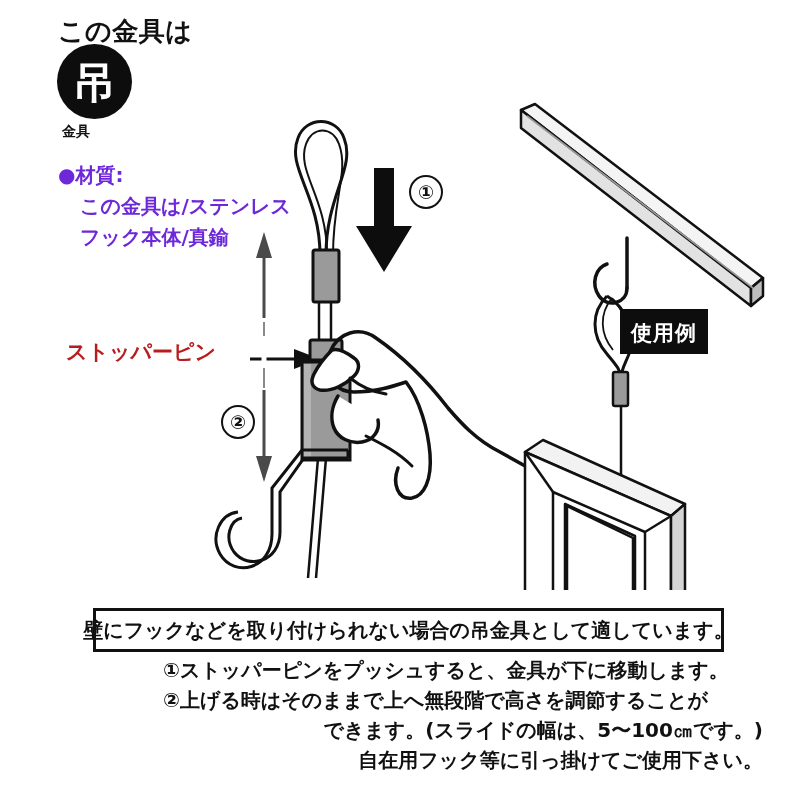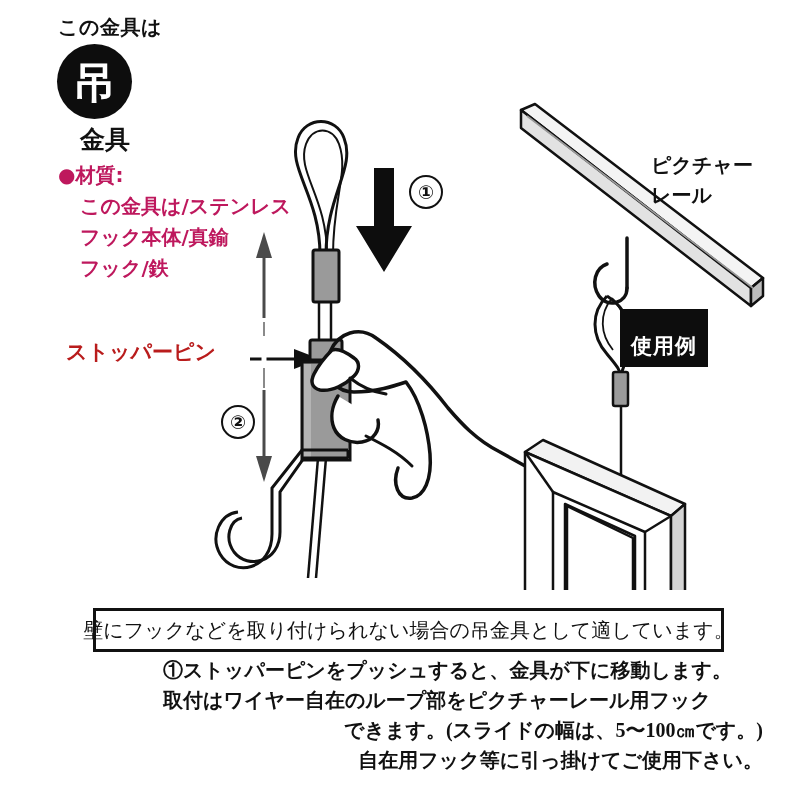--- a/index.html
+++ b/index.html
@@ -16,21 +16,21 @@
     height: 800px;
     background: #ffffff;
     overflow: hidden;
   }
   .abs { position: absolute; }
 
   
   #heading-text {
     left: 58px;
     top: 14px;
-    font-size: 20px;
+    font-size: 26px;
     font-weight: 700;
     color: #111;
     letter-spacing: 0.5px;
     white-space: nowrap;
   }
   #badge-circle {
     left: 57px;
     top: 44px;
     width: 75px;
     height: 75px;
@@ -43,34 +43,33 @@
   #badge-kanji {
     color: #ffffff;
     font-size: 44px;
     font-weight: 700;
     line-height: 1;
     margin-top: 1px;
   }
   #badge-sub {
     left: 62px;
     top: 123px;
-    font-size: 25px;
-    font-weight: 700;
-    color: #111;
-    white-space: nowrap;
-    margin-left: 18px;
+    font-size: 14px;
+    font-weight: 700;
+    color: #111;
+    white-space: nowrap;
   }
 
   
   #material-block {
     left: 58px;
     top: 160px;
     font-size: 20px;
     font-weight: 700;
-    color: #be185d;
+    color: #6d28d9;
     line-height: 31px;
   }
   #material-block .mat-head { white-space: nowrap; }
   #material-block .mat-line {
     white-space: nowrap;
     padding-left: 22px;
   }
 
   
   #stopper-label {
@@ -90,21 +89,21 @@
     font-weight: 700;
     color: #111;
     line-height: 30px;
     white-space: nowrap;
   }
 
   
   #usage-tag {
     left: 620px;
     top: 309px;
-    padding: 23px 11px 7px 11px;
+    padding: 10px 11px 7px 11px;
     background: #0d0d0d;
     color: #ffffff;
     font-size: 21px;
     font-weight: 700;
     letter-spacing: 1px;
     white-space: nowrap;
   }
 
   
   .step-circle {
@@ -130,36 +129,36 @@
     width: 625px;
     height: 38px;
     border: 3px solid #111;
     background: #ffffff;
     display: flex;
     align-items: center;
     justify-content: center;
   }
   #caption-text {
     font-size: 20px;
-    font-weight: 400;
+    font-weight: 700;
     color: #111;
     white-space: nowrap;
   }
 
   
   #instructions {
     left: 163px;
     top: 655px;
     width: 600px;
     font-size: 20px;
     font-weight: 700;
     color: #111;
     line-height: 30px;
   }
-  #instructions .ins-line { white-space: nowrap; font-family: Liberation Serif, serif; }
+  #instructions .ins-line { white-space: nowrap; }
   #instructions .ins-indent { padding-left: 22px; text-align: right; }
 
   svg { display: block; }
 </style>
 </head>
 <body>
 
 <div id="page">
 
   <div class="abs" id="heading-text">この金具は</div>
@@ -167,21 +166,20 @@
   <div class="abs" id="badge-circle">
     <span id="badge-kanji">吊</span>
   </div>
 
   <div class="abs" id="badge-sub">金具</div>
 
   <div class="abs" id="material-block">
     <div class="mat-head">●材質:</div>
     <div class="mat-line">この金具は/ステンレス</div>
     <div class="mat-line">フック本体/真鍮</div>
-    <div class="mat-line">フック/鉄</div>
   </div>
 
   <div class="abs" id="stopper-label">ストッパーピン</div>
 
   <svg class="abs" style="left:250px; top:345px;" width="70" height="28">
     <line x1="0" y1="14" x2="48" y2="14" stroke="#111" stroke-width="3"></line>
     <polygon points="44,4 70,14 44,24" fill="#111"></polygon>
   </svg>
 
   <svg class="abs" style="left:180px; top:100px;" width="360" height="510">
@@ -316,31 +314,27 @@
 
       <polygon points="72,406 138,438 138,526 72,492" fill="#ffffff"></polygon>
 
       <line x1="30" y1="352" x2="58" y2="392"></line>
       <line x1="176" y1="416" x2="150" y2="432"></line>
       <line x1="30" y1="520" x2="58" y2="500"></line>
       <line x1="176" y1="580" x2="150" y2="542"></line>
     </g>
   </svg>
 
-  <div class="abs" id="rail-label">
-    <div>ピクチャー</div>
-    <div>レール</div>
-  </div>
 
   <div class="abs" id="usage-tag">使用例</div>
 
   <div class="abs" id="caption-box">
     <span id="caption-text">壁にフックなどを取り付けられない場合の吊金具として適しています。</span>
   </div>
 
   <div class="abs" id="instructions">
     <div class="ins-line">①ストッパーピンをプッシュすると、金具が下に移動します。</div>
-    <div class="ins-line">取付はワイヤー自在のループ部をピクチャーレール用フック</div>
+    <div class="ins-line">②上げる時はそのままで上へ無段階で高さを調節することが</div>
     <div class="ins-line ins-indent">できます。(スライドの幅は、5〜100㎝です。)</div>
     <div class="ins-line ins-indent">自在用フック等に引っ掛けてご使用下さい。</div>
   </div>
 
 </div>
 
 </body></html>

